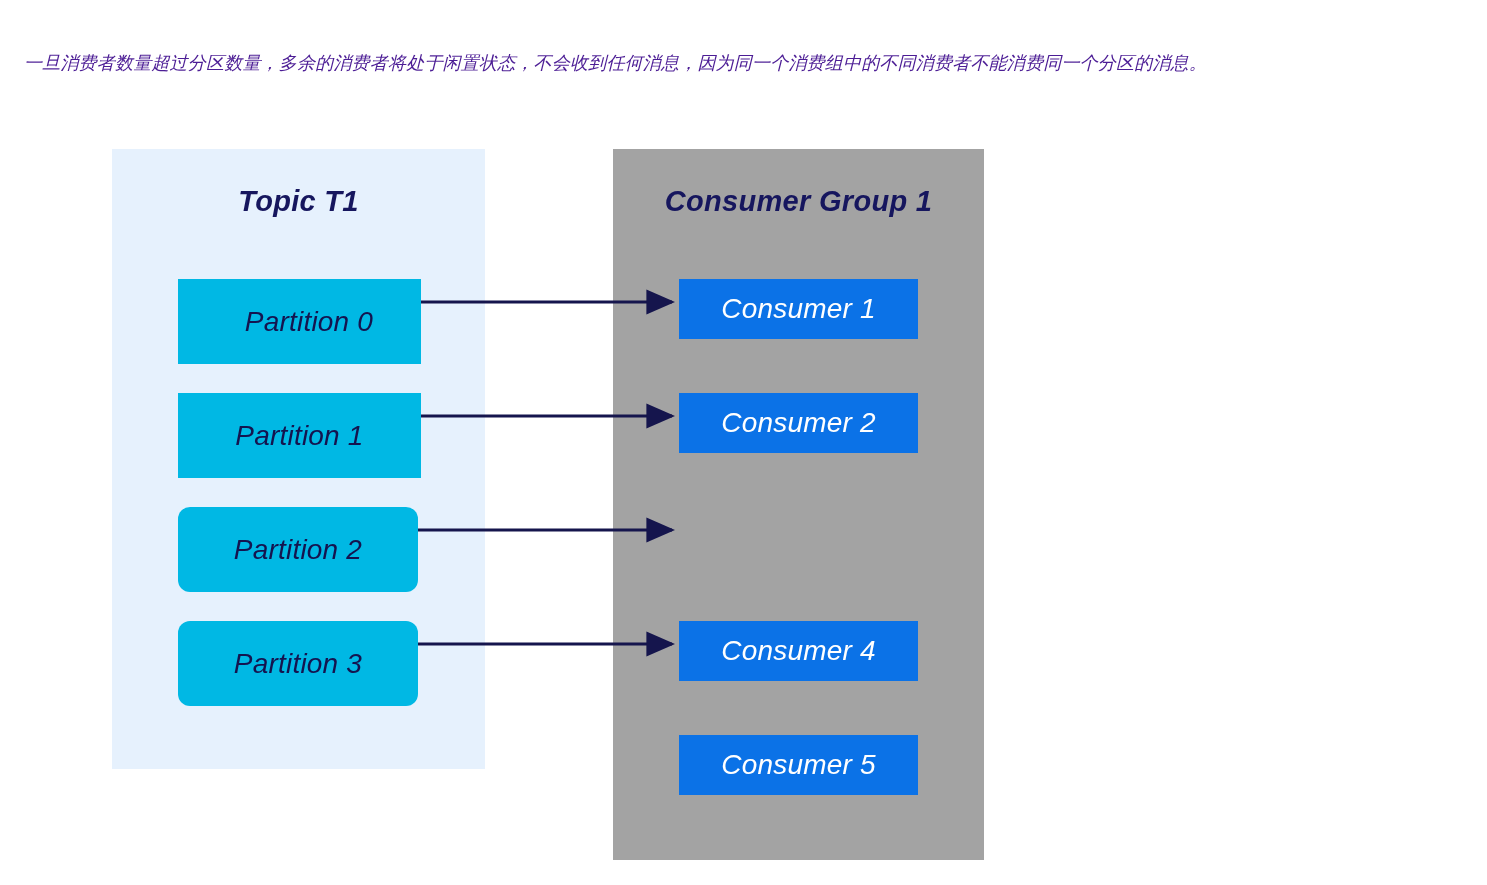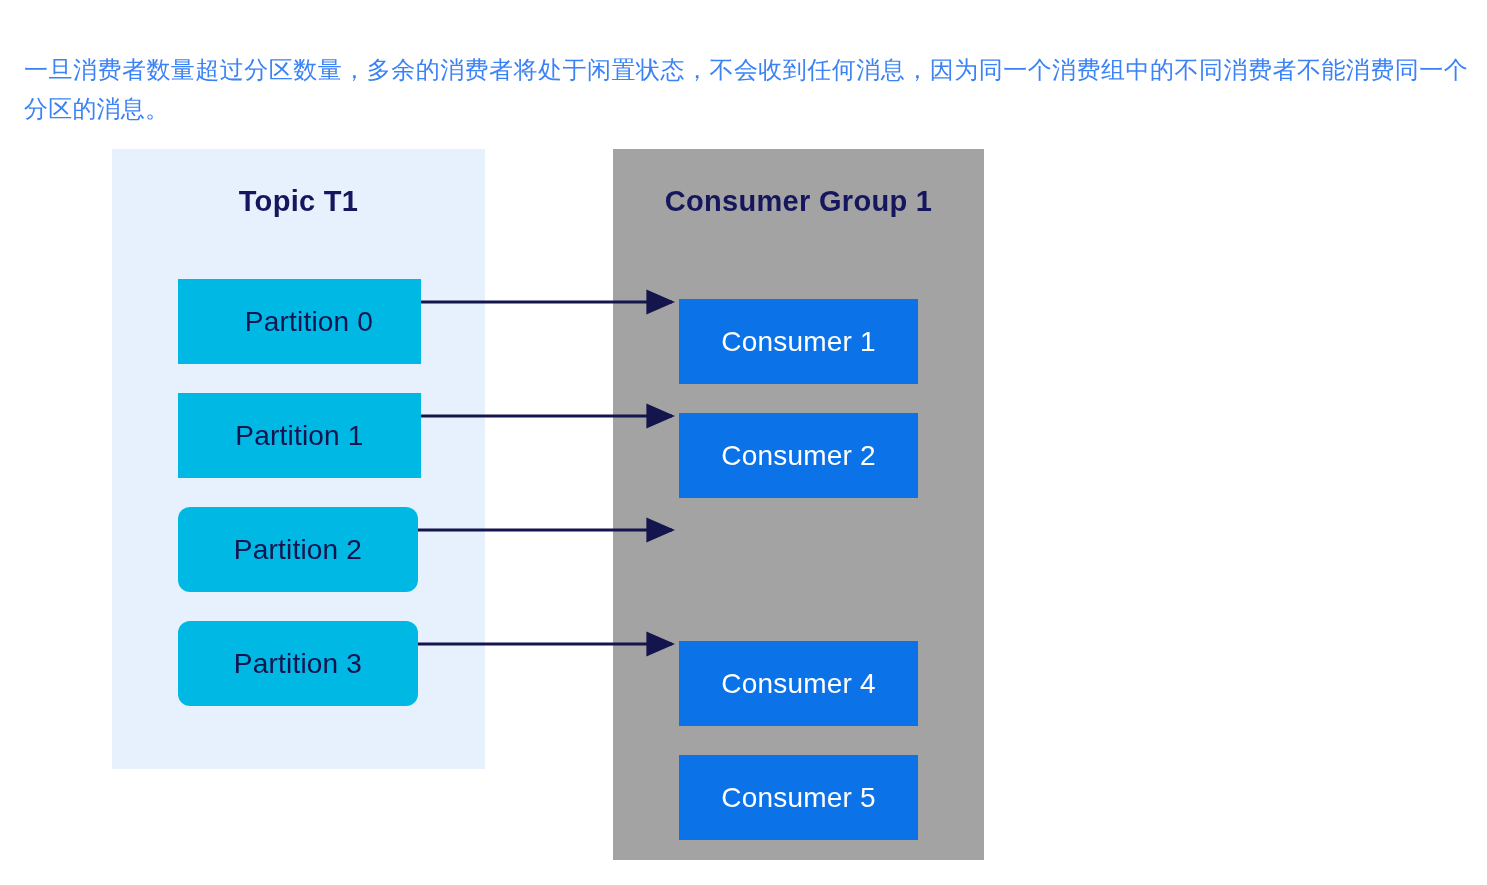--- a/index.html
+++ b/index.html
@@ -14,35 +14,37 @@
     overflow: hidden;
     font-family: "Liberation Sans", "DejaVu Sans", sans-serif;
   }
 
   
   #intro-paragraph {
     position: absolute;
     left: 24px;
     top: 26px;
     width: 1444px;
-    font-size: 24px;
+    font-size: 18px;
     line-height: 39px;
-    color: #3b82f6;
+    color: #4c1d95;
     letter-spacing: 0.2px;
     text-align: justify;
     text-justify: inter-character;
+    font-style: italic;
   }
 
   
   #diagram {
     position: absolute;
     left: 0;
     top: 130px;
     width: 1487px;
     height: 740px;
+    font-style: italic;
   }
 
   .panel {
     position: absolute;
     box-sizing: border-box;
   }
   #topic-panel {
     left: 112px;
     top: 19px;
     width: 373px;
@@ -91,22 +93,21 @@
   }
   .partition-box.short {
     width: 240px;
     border-radius: 12px;
   }
   .consumer-box {
     background: #0b72e7;
     color: #ffffff;
     left: 66px;
     width: 239px;
-    height: 85px;
-    margin-top: 20px;
+    height: 60px;
   }
 
   
   #arrow-layer {
     position: absolute;
     left: 0;
     top: 0;
     width: 1487px;
     height: 740px;
     pointer-events: none;

